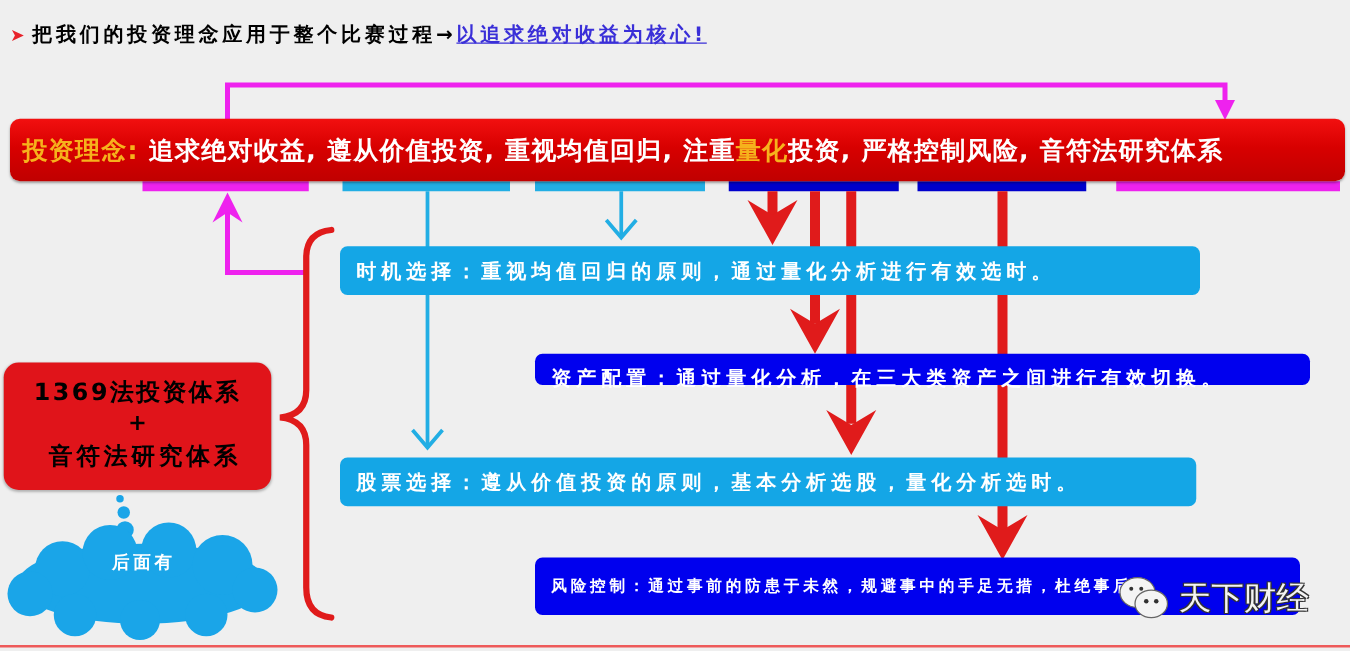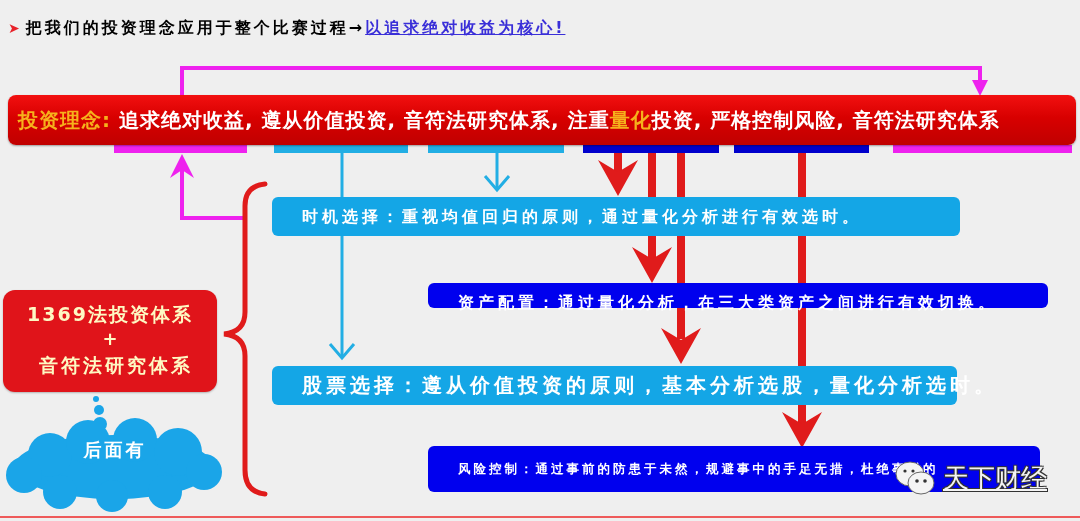--- a/index.html
+++ b/index.html
@@ -10,36 +10,36 @@
   #header .bullet { color:#e8222a; font-size:14px; margin-right:6px; letter-spacing:0; }
   #header .red { color:#000000; }
   #header .blue { color:#3a2fd8;text-decoration:underline; }
   #banner { left:8px; top:95px; width:1068px; height:50px; border-radius:8px;
             background:linear-gradient(180deg,#f21010 0%,#d80000 45%,#c00000 100%);
             box-shadow:0 1px 2px rgba(0,0,0,.35);
             line-height:50px; font-size:20px; font-weight:bold; color:#fff; white-space:nowrap; letter-spacing:1px; padding-left:10px; box-sizing:border-box; }
   #banner .gold { color:#f6b21c; }
   #banner .colon { color:#f6b21c; }
   svg#lines { position:absolute; left:0; top:0; }
-  .step { position:absolute; border-radius:6px; color:#fff; font-weight:bold; white-space:nowrap; box-sizing:border-box; padding-left:30px; }
+  .step { position:absolute; border-radius:6px; color:#fff; font-weight:bold; white-space:nowrap; box-sizing:border-box; padding-left:13px; }
   .step.cyan { background:#14a6e6; }
   .step.blue { background:#0000ee; }
   #step1 { left:272px; top:197px; width:688px; height:39px; line-height:39px; font-size:16px; letter-spacing:4px; }
   #step2 { left:428px; top:283px; width:620px; height:25px; line-height:40px; font-size:16px; letter-spacing:4px; }
-  #step3 { left:272px; top:366px; width:685px; height:39px; line-height:39px; font-size:20px; letter-spacing:4px; }
+  #step3 { left:272px; top:366px; width:685px; height:39px; line-height:39px; font-size:16px; letter-spacing:4px; }
   #step4 { left:428px; top:446px; width:612px; height:46px; line-height:46px; font-size:12.5px; letter-spacing:3px; }
   #system-box { left:3px; top:290px; width:214px; height:102px; border-radius:12px; background:#e0141a;
-                color:#fef9c3; font-weight:bold; text-align:center; box-shadow:0 1px 2px rgba(0,0,0,.25); }
+                color:#000000; font-weight:bold; text-align:center; box-shadow:0 1px 2px rgba(0,0,0,.25); }
   #system-box .l1 { font-size:19px; margin-top:10px; height:28px; line-height:28px; letter-spacing:2px; }
   #system-box .plus { font-size:18px; height:22px; line-height:22px; }
   #system-box .l2 { font-size:19px; height:30px; line-height:30px; letter-spacing:3px;padding-left:12px; }
-  #cloud-text { left:20px; top:436px; width:190px; text-align:center; color:#fff; font-weight:bold; font-size:18px; line-height:28px; letter-spacing:3px; }
+  #cloud-text { left:20px; top:436px; width:190px; text-align:center; color:#fff; font-weight:bold; font-size:14px; line-height:28px; letter-spacing:3px; }
   #watermark { left:893px; top:458px; height:40px; display:flex; align-items:center; }
   #watermark .wm-text { font-size:26px; color:#f4f4f4; letter-spacing:0;
-     text-shadow:1px 1px 0 #333,-1px -1px 0 #333,1px -1px 0 #333,-1px 1px 0 #333; margin-left:6px;text-decoration:underline; }
+     text-shadow:1px 1px 0 #333,-1px -1px 0 #333,1px -1px 0 #333,-1px 1px 0 #333; margin-left:6px; }
   #bottom-line { left:0; top:516px; width:1080px; height:2px; background:#ee5a5a; }
 </style>
 </head>
 <body>
 
 <div id="header" class="abs">
   <span class="bullet">➤</span><span class="red">把我们的投资理念应用于整个比赛过程→</span><span class="blue">以追求绝对收益为核心!</span>
 </div>
 
 <svg id="lines" width="1080" height="521" viewBox="0 0 1080 521">
@@ -87,21 +87,21 @@
     <circle cx="178" cy="452" r="24"></circle>
     <circle cx="204" cy="472" r="18"></circle>
     <circle cx="24" cy="475" r="18"></circle>
     <circle cx="60" cy="492" r="17"></circle>
     <circle cx="112" cy="496" r="16"></circle>
     <circle cx="165" cy="492" r="17"></circle>
   </g>
 </svg>
 
 <div id="banner" class="abs">
-  <span class="gold">投资理念</span><span class="colon">:</span><span> 追求绝对收益, 遵从价值投资, 音符法研究体系, 注重</span><span class="gold">量化</span><span>投资, 严格控制风险, 音符法研究体系</span>
+  <span class="gold">投资理念</span><span class="colon">:</span><span> 追求绝对收益, 遵从价值投资, 重视均值回归, 注重</span><span class="gold">量化</span><span>投资, 严格控制风险, 音符法研究体系</span>
 </div>
 
 <div id="step1" class="step cyan">时机选择：重视均值回归的原则，通过量化分析进行有效选时。</div>
 <div id="step2" class="step blue">资产配置：通过量化分析，在三大类资产之间进行有效切换。</div>
 <div id="step3" class="step cyan">股票选择：遵从价值投资的原则，基本分析选股，量化分析选时。</div>
 <div id="step4" class="step blue">风险控制：通过事前的防患于未然，规避事中的手足无措，杜绝事后的</div>
 
 <div id="system-box" class="abs">
   <div class="l1">1369法投资体系</div>
   <div class="plus">+</div>

